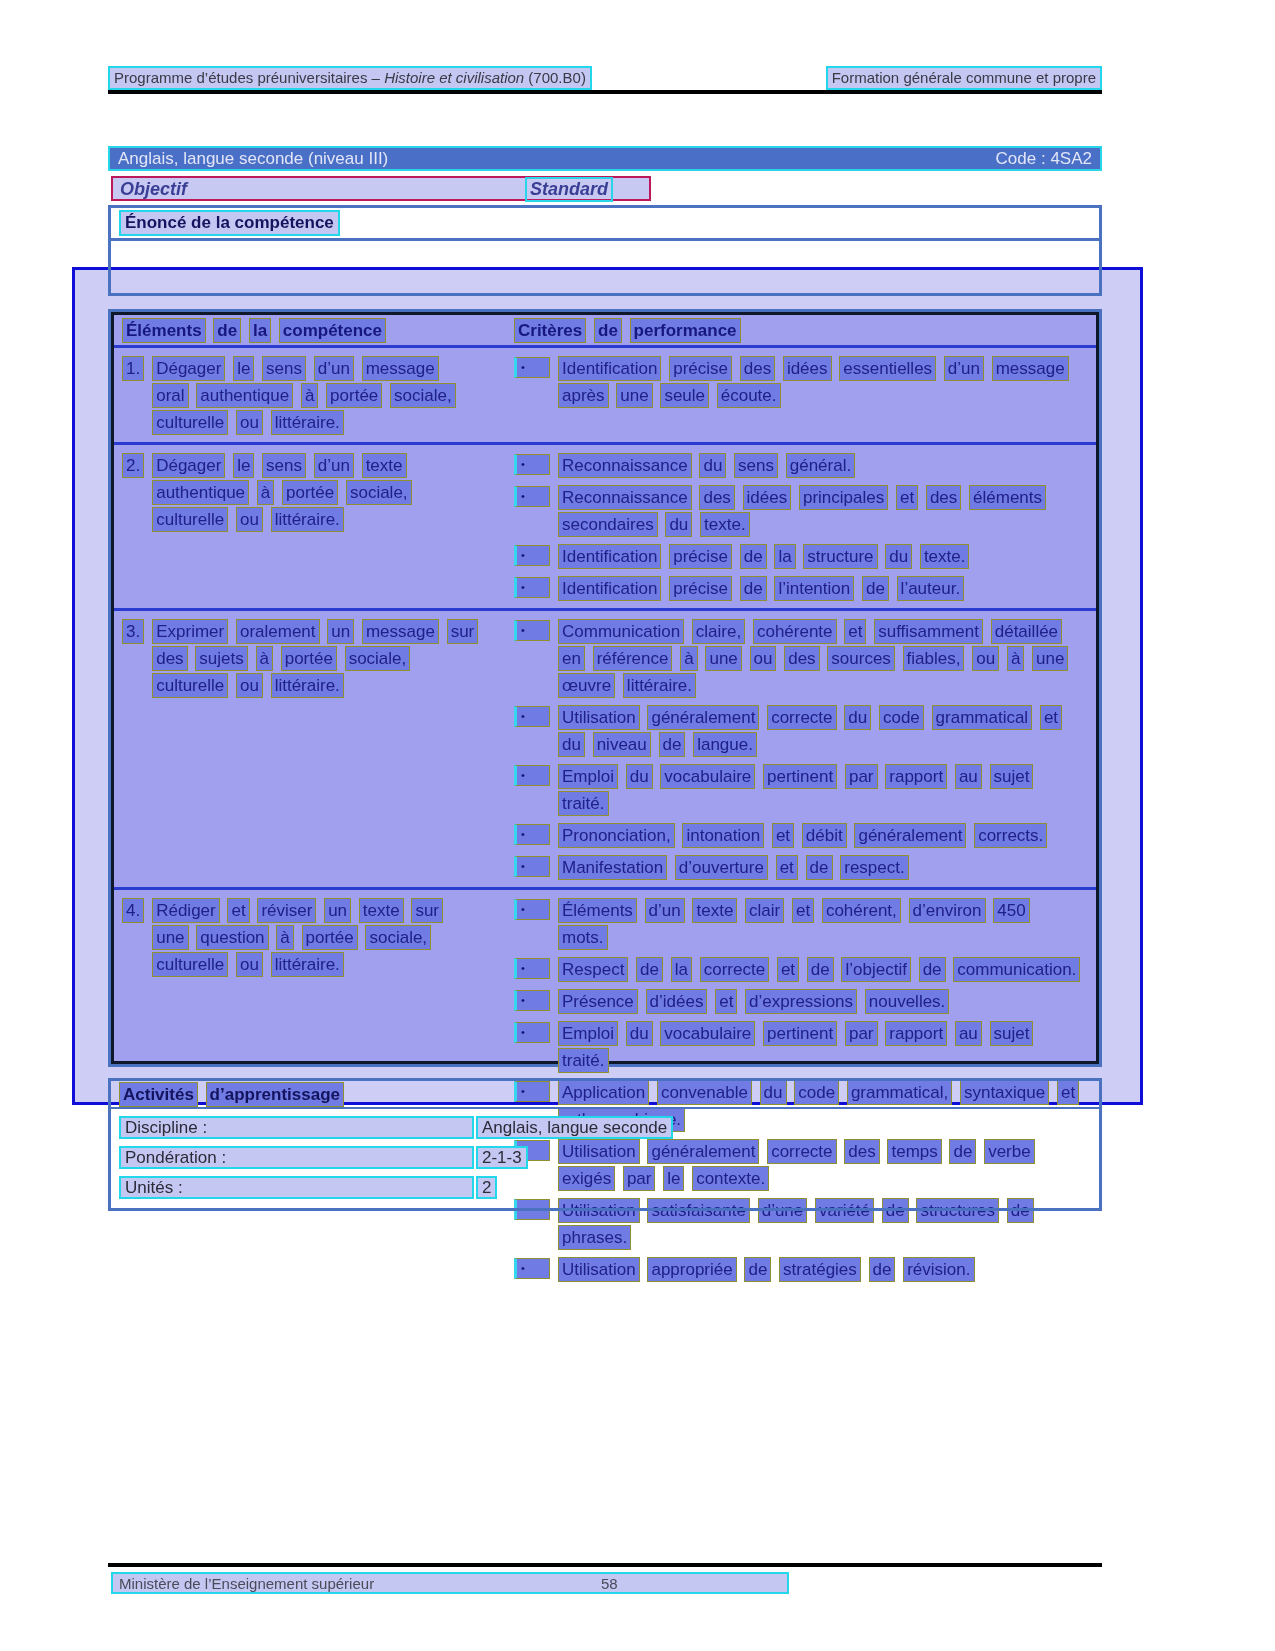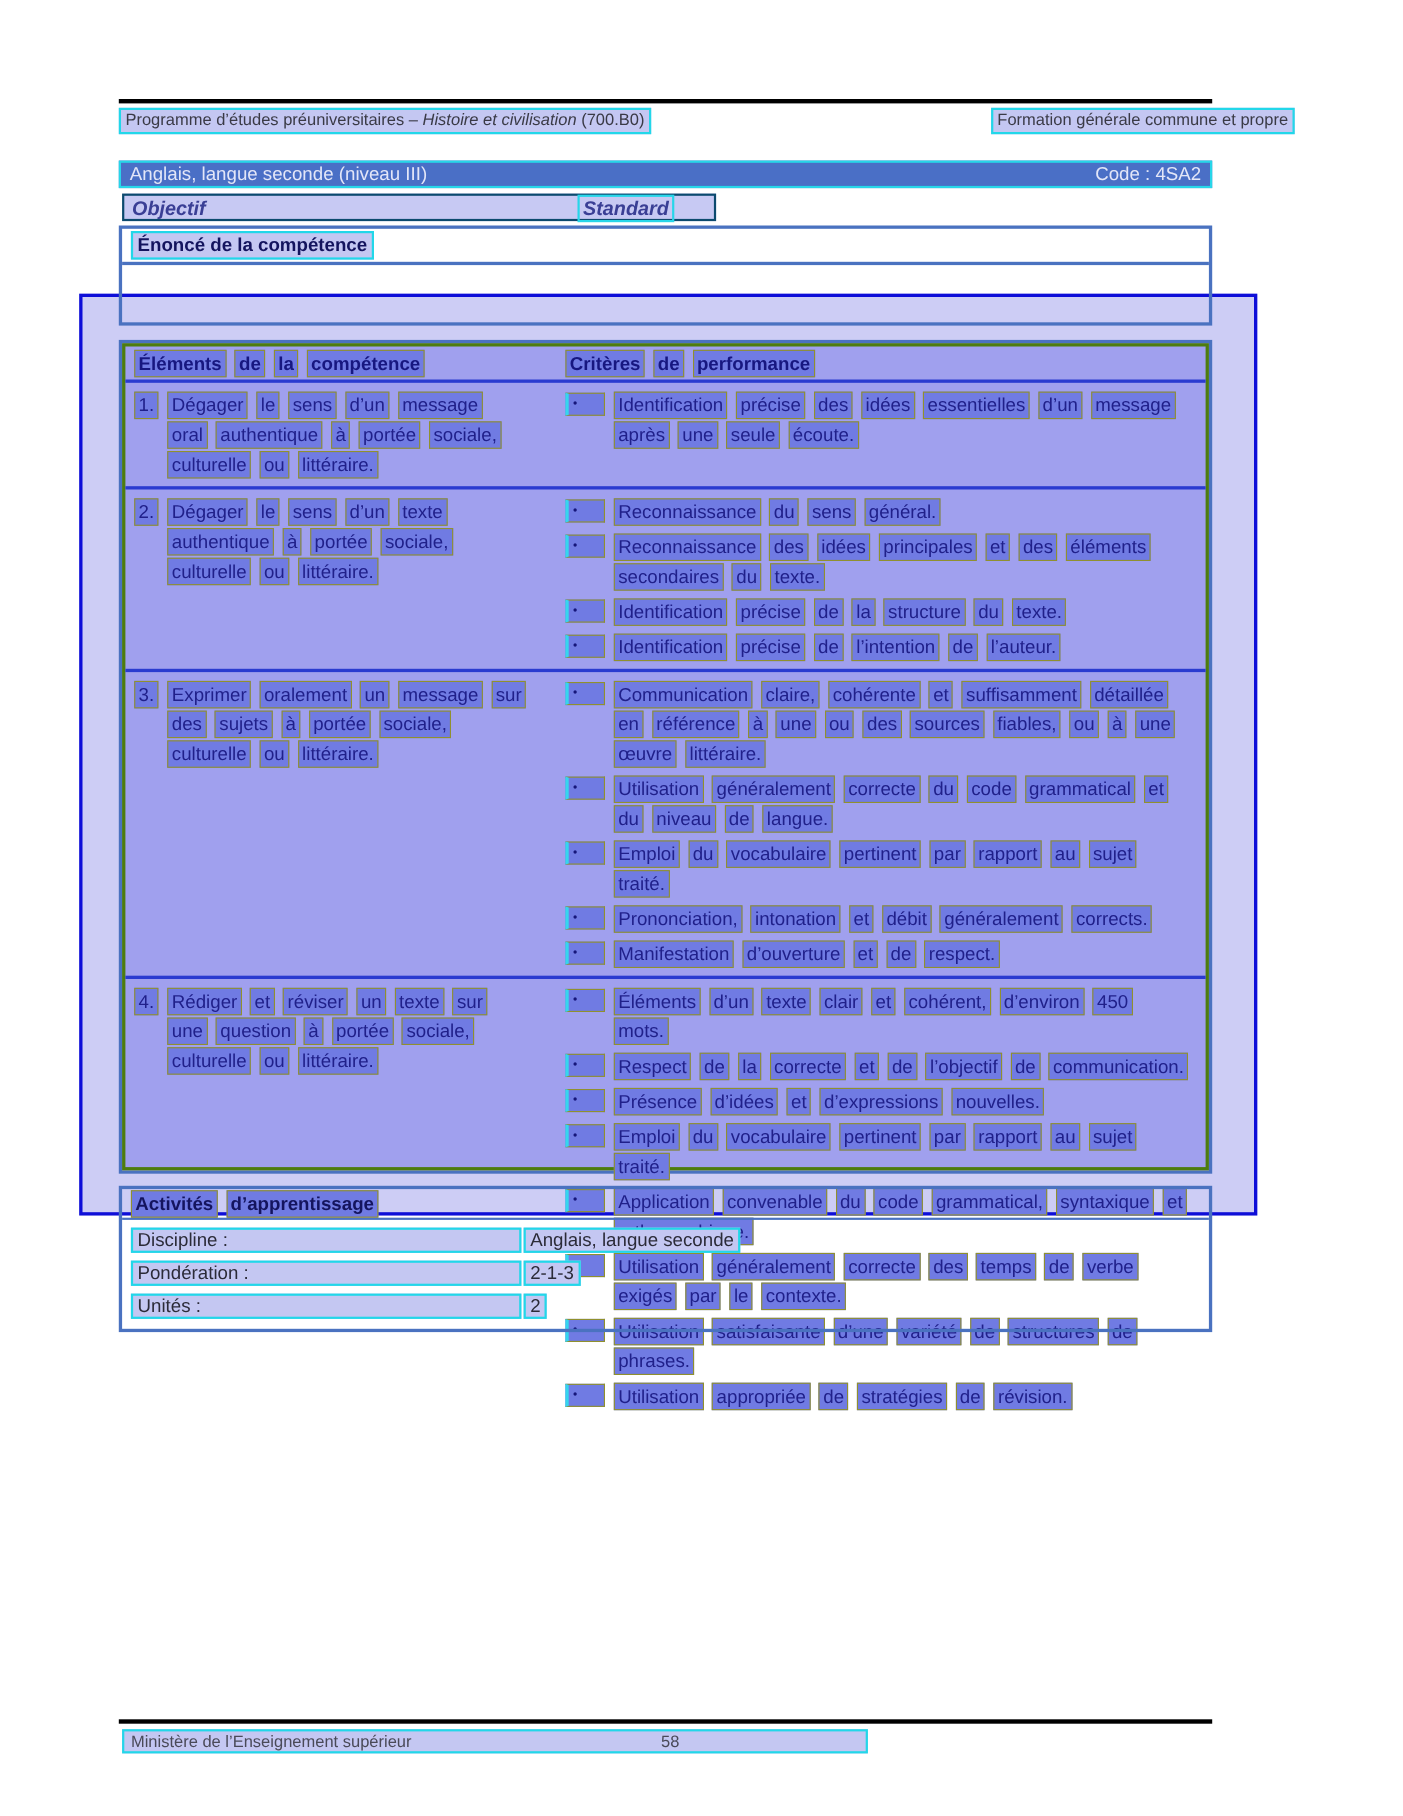--- a/index.html
+++ b/index.html
@@ -16,52 +16,52 @@
   
   .hl{
     display:inline-block;background:#c4c7f2;border:2px solid #22d7e9;
     padding:0 4px;line-height:20px;
   }
   .w{
     display:inline-block;background:#707be3;border:1px solid #90902e;
     padding:0 3px;margin:1px 3px 1px 0;line-height:23px;
   }
   
-  .hdr{position:absolute;left:108px;top:66px;width:1069px;display:flex;justify-content:space-between;
-    font-size:15px;color:#3a3a46;margin-top:32px;}
+  .hdr{position:absolute;left:108px;top:66px;width:994px;display:flex;justify-content:space-between;
+    font-size:15px;color:#3a3a46;}
   .hdr .it{font-style:italic;}
   .rule-black{position:absolute;left:108px;width:994px;height:4px;background:#000;}
   .rule-top{top:90px;}
   .rule-bottom{top:1563px;}
   
   .titlebar{
     position:absolute;left:108px;top:146px;width:994px;height:25px;
     background:#4a6fc6;border:2px solid #27d6e9;display:flex;justify-content:space-between;
     align-items:center;padding:0 8px;box-sizing:border-box;
     color:#e3e6f8;font-size:17px;
   }
   
   .objband{
     position:absolute;left:111px;top:176px;width:540px;height:25px;
-    background:#c7c9f3;border:2px solid #0c4a6e;box-sizing:border-box;
+    background:#c7c9f3;border:2px solid #be185d;box-sizing:border-box;
     font-size:18px;font-weight:bold;font-style:italic;color:#3a3f95;
   }
   .objband .obj{position:absolute;left:7px;top:1px;}
   .objband .std{position:absolute;left:412px;top:-1px;border:2px solid #27d6e9;padding:0 3px;}
   
   .sect{position:absolute;left:108px;width:994px;border:3px solid #4a72c0;box-sizing:border-box;background:transparent;}
   .sect-enonce{top:205px;height:91px;}
   .sect-head{height:30px;border-bottom:3px solid #4a72c0;display:flex;align-items:center;padding-left:8px;}
   .sect-head .hl{font-weight:bold;font-size:17px;color:#14145e;line-height:22px;}
   .enonce-body{padding:3px 8px;font-size:17px;color:#2b2b38;}
   .enonce-body .line1{display:block;margin-bottom:1px;}
   .enonce-body .line2{color:#20208a;}
   
   .tablebox{position:absolute;left:108px;top:309px;width:994px;height:758px;border:3px solid #4a72c0;box-sizing:border-box;}
-  .table-inner{width:100%;height:100%;border:3px solid #4d7c0f;background:#a0a0ee;box-sizing:border-box;
+  .table-inner{width:100%;height:100%;border:3px solid #0f172a;background:#a0a0ee;box-sizing:border-box;
     font-size:17px;color:#20208a;}
   .thead{display:flex;height:30px;align-items:center;border-bottom:3px solid #2a3bd0;font-weight:bold;color:#171780;}
   .thead .c1{padding-left:8px;width:400px;box-sizing:border-box;}
   .thead .c2{flex:1;}
   .trow{display:flex;border-bottom:3px solid #2a3bd0;box-sizing:border-box;padding:5px 0 4px 0;}
   .trow.last{border-bottom:none;}
   .cell-l{width:400px;box-sizing:border-box;display:flex;align-items:flex-start;padding:2px 8px 2px 8px;}
   .cell-l .num{flex:0 0 auto;margin-right:8px;}
   .cell-l .ltext{width:330px;}
   .cell-r{flex:1;box-sizing:border-box;padding:2px 10px 2px 0;}

